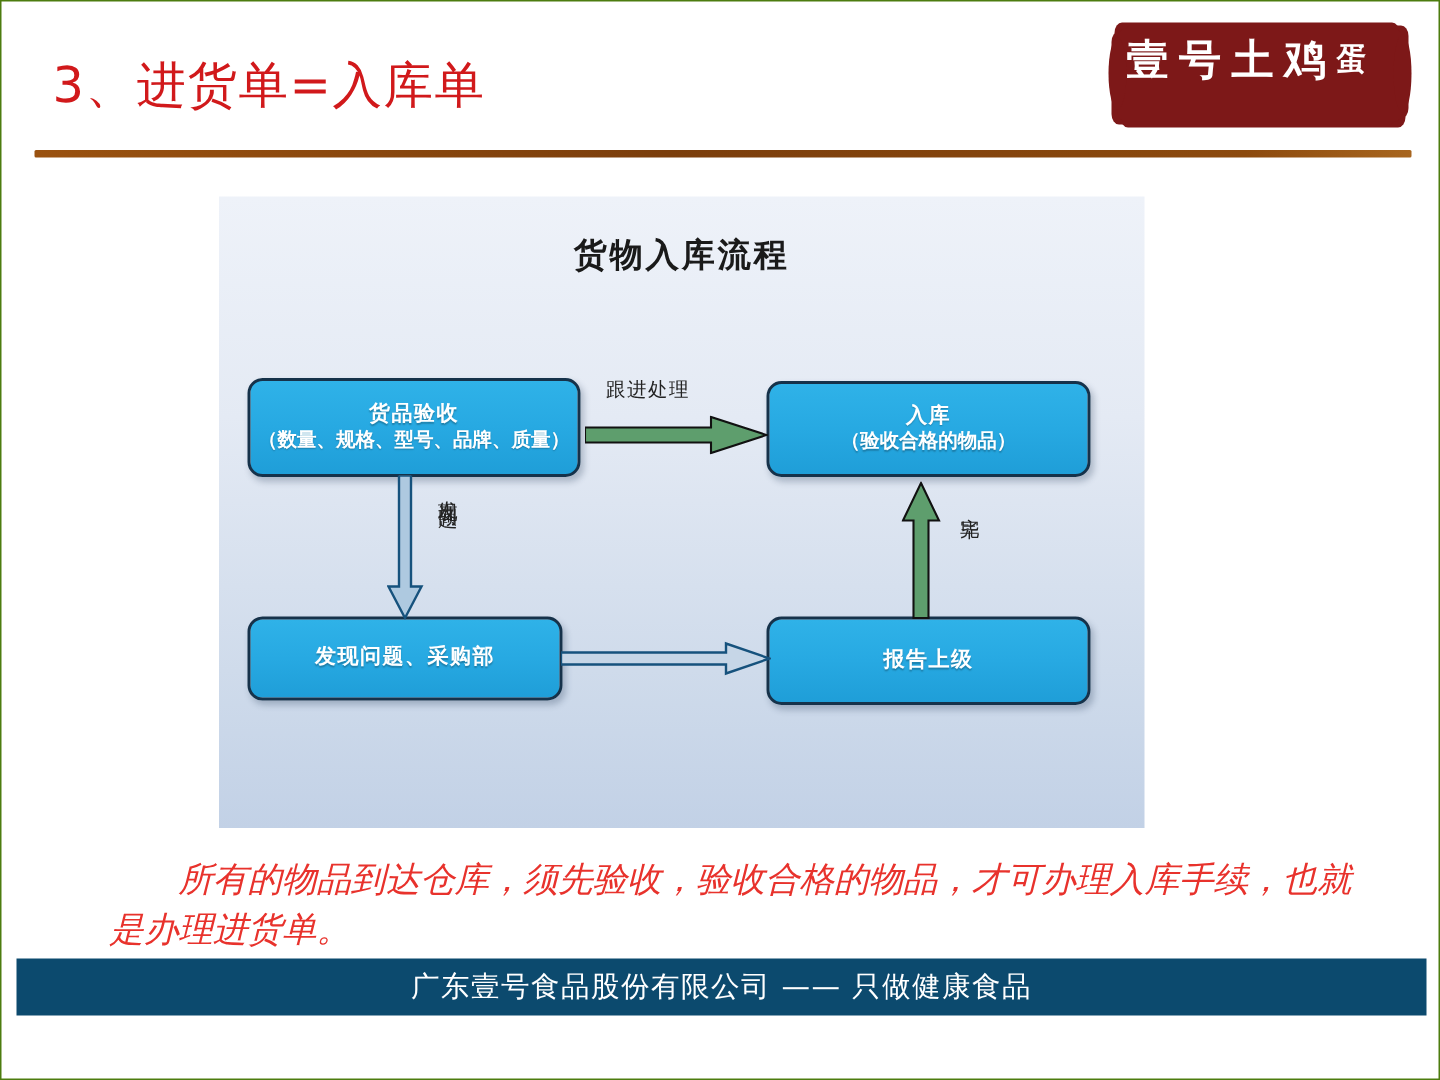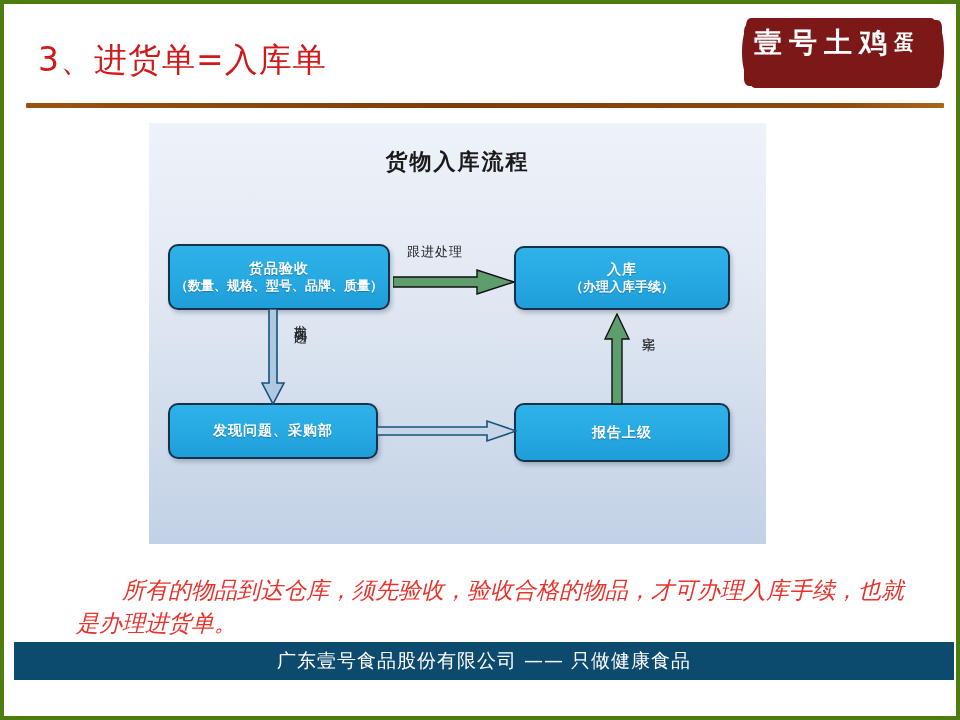--- a/index.html
+++ b/index.html
@@ -6,21 +6,21 @@
   body{
     width:960px;height:720px;
     background:#ffffff;
     font-family:"Liberation Sans", sans-serif;
     overflow:hidden;
     position:relative;
   }
   .slide{
     position:absolute;left:0;top:0;width:960px;height:720px;
     background:#ffffff;
-    border:4px solid #4d7c0f;
+    border:1px solid #4d7c0f;
     box-sizing:border-box;
     overflow:hidden;
   }
 
   
   .title{
     position:absolute;left:34px;top:34px;
     font-family:"DejaVu Sans","Liberation Sans",sans-serif;
     font-size:33px;
     color:#d1191b;
@@ -66,21 +66,21 @@
     font-weight:bold;
     font-size:28px;
     letter-spacing:0px;
     z-index:3;
   }
   .logo-text span{display:inline-block;}
   .logo-text .lg-egg{font-size:20px;transform:translateY(-1px);}
 
   
   .panel{
-    position:absolute;left:145px;top:119px;width:617px;height:421px;
+    position:absolute;left:145px;top:130px;width:617px;height:421px;
     background:linear-gradient(to bottom,#eef2f9 0%,#e4eaf4 35%,#cfdbeb 75%,#c2d1e6 100%);
   }
   .panel-title{
     position:absolute;left:0;top:24px;width:617px;text-align:center;
     font-family:"DejaVu Serif","Liberation Serif",serif;
     font-weight:bold;
     font-size:22px;color:#1a1a1a;letter-spacing:2px;
   }
 
   
@@ -187,21 +187,21 @@
 
     <div class="panel-title">货物入库流程</div>
 
     <div class="node" id="node-inspect">
       <div class="l1">货品验收</div>
       <div class="l2">（数量、规格、型号、品牌、质量）</div>
     </div>
 
     <div class="node" id="node-instock">
       <div class="l1">入库</div>
-      <div class="l2">（办理入库手续）</div>
+      <div class="l2">（验收合格的物品）</div>
     </div>
 
     <div class="node" id="node-report">
       <div class="l1">发现问题、采购部</div>
     </div>
 
     <div class="node" id="node-follow">
       <div class="l1">报告上级</div>
     </div>
 

